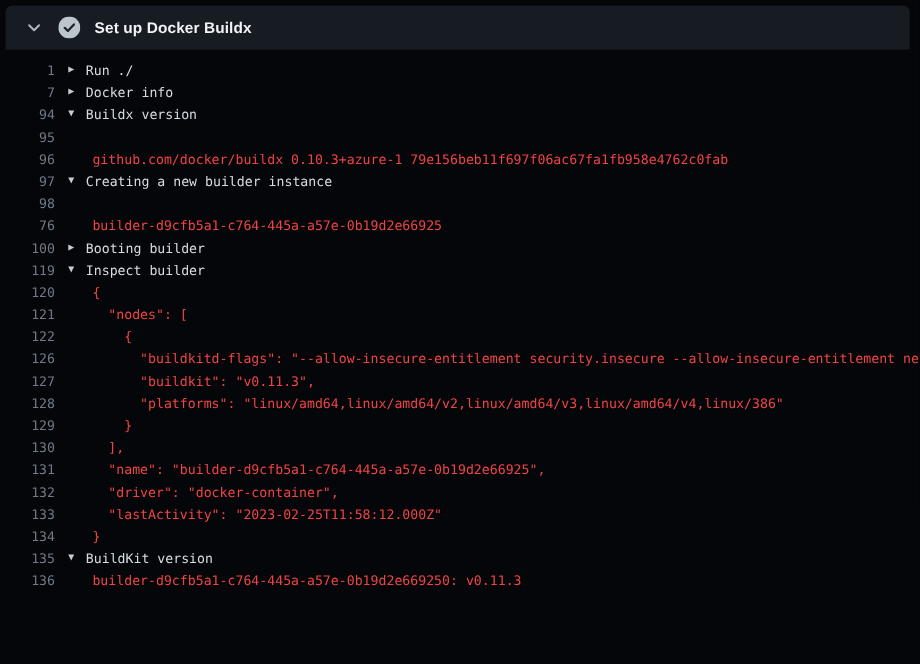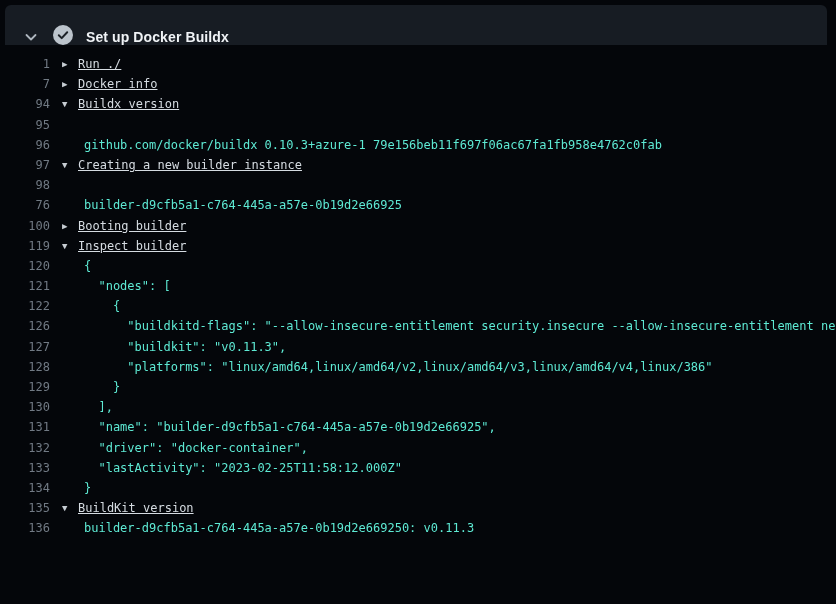--- a/index.html
+++ b/index.html
@@ -8,21 +8,21 @@
     background: #04060a;
     overflow: hidden;
     font-family: "DejaVu Sans Mono", monospace;
   }
   .step-header {
     margin: 5px 9px 0 5px;
     height: 40px;
     background: #171c23;
     border-radius: 6px 6px 0 0;
     display: flex;
-    align-items: flex-end;
+    align-items: center;
     padding-left: 18px;
     cursor: pointer;
   }
   .chev { width: 16px; height: 16px; flex: none; margin-right: 14px; }
   .check { width: 20px; height: 20px; flex: none; margin-right: 13px; }
   .step-title {
     font-family: "Liberation Sans", sans-serif;
     font-size: 14px;
     font-weight: 600;
     color: #f0f3f6;
@@ -43,37 +43,37 @@
     font-size: 12px;
   }
   .ln {
     flex: none;
     width: 50px;
     text-align: right;
     color: #717a84;
     cursor: pointer;
   }
   .content { margin-left: 12px; white-space: pre; }
-  .content.out { padding-left: 22px; color: #5eead4; }
+  .content.out { padding-left: 22px; color: #ef4444; }
   .content.cmd { padding-left: 22px; color: #4690e8; margin-top: 48px; }
   .content.group {
     display: flex;
     align-items: center;
     color: #d6dce2;
     cursor: pointer;
   }
   .arrow {
     font-size: 9px;
     color: #c6ccd2;
     width: 10px;
     flex: none;
     margin-right: 6px;
     transform: translateY(-0.5px);
   }
-  .gtext { white-space: pre; text-decoration: underline; }
+  .gtext { white-space: pre; }
 </style>
 </head>
 <body>
 
 <div class="step-header">
   <svg class="chev" viewBox="0 0 16 16">
     <path d="M3.5 6 L8 10.5 L12.5 6" fill="none" stroke="#aeb6bf" stroke-width="1.8" stroke-linecap="round" stroke-linejoin="round"></path>
   </svg>
   <svg class="check" viewBox="0 0 20 20">
     <circle cx="10" cy="10" r="10" fill="#bcc4cc"></circle>

